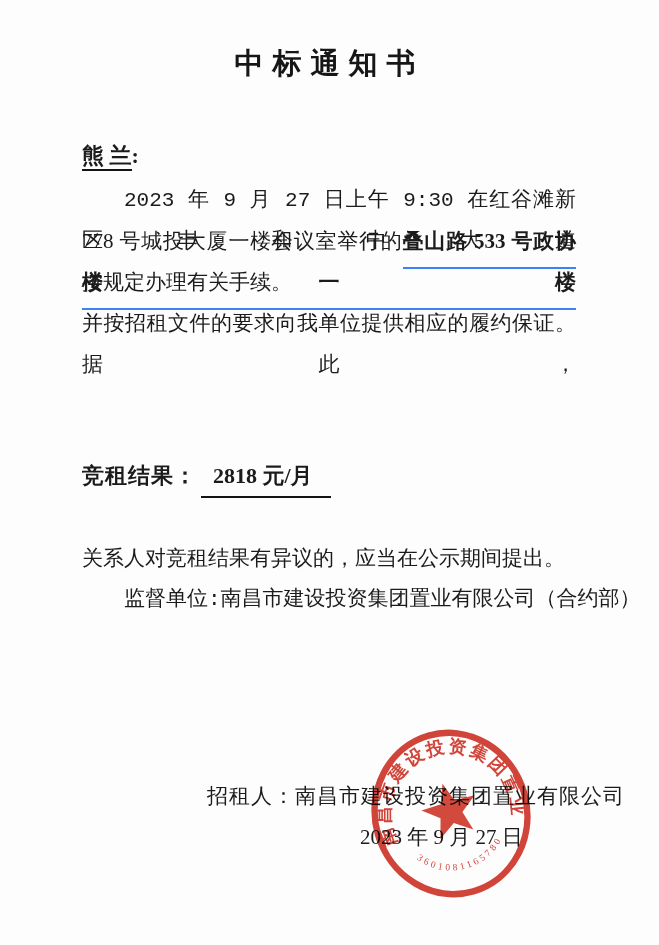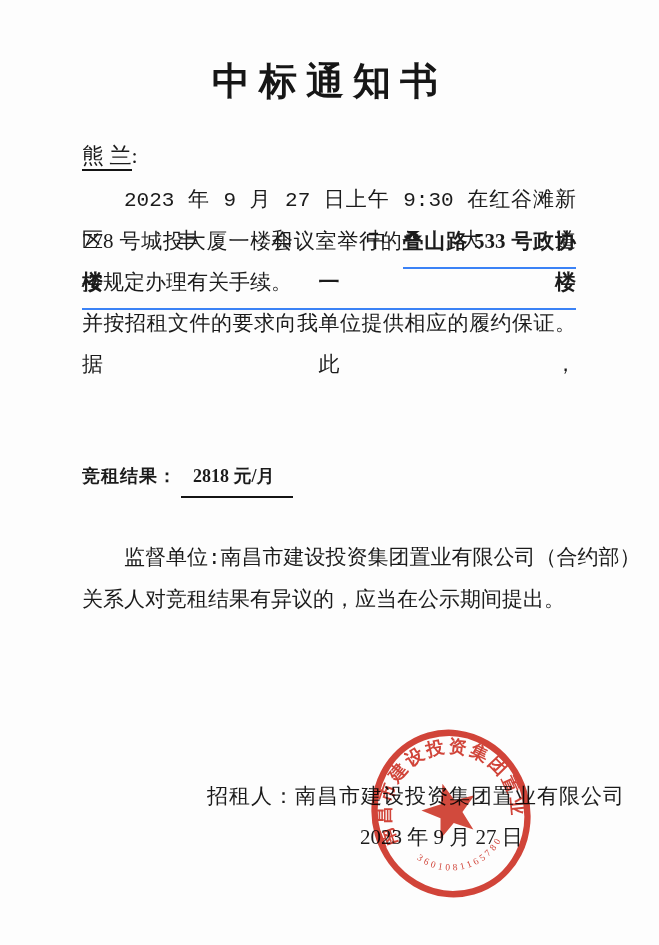--- a/index.html
+++ b/index.html
@@ -13,31 +13,30 @@
   .page {
     position: relative;
     width: 659px;
     height: 945px;
     background: #fdfdfd;
   }
   .doc-title {
     position: absolute;
     top: 44px; left: 0; width: 659px;
     text-align: center;
-    font-size: 38px;
+    font-size: 29px;
     font-weight: 700;
     letter-spacing: 9px;
     color: #161616;
-    margin-top: 12px;
   }
   .recipient {
     position: absolute;
     top: 141px; left: 82px;
     font-size: 22px;
-    font-weight: 400;
+    font-weight: 700;
   }
   .recipient .name {
     border-bottom: 2px solid #141414;
     padding-bottom: 1px;
   }
   .para {
     position: absolute;
     left: 82px;
     width: 494px;
     font-size: 21px;
@@ -58,21 +57,21 @@
   }
   .doc-line.indent { text-indent: 2em; font-family: Liberation Mono, monospace; }
   .emph {
     font-weight: 700;
     border-bottom: 2px solid #3b82f6;
     padding-bottom: 14px;
   }
   .result-row {
     position: absolute;
     top: 456px; left: 82px;
-    font-size: 18px;
+    font-size: 22px;
     line-height: 40px;
   }
   .result-label { font-weight: 700; letter-spacing: 1px; }
   .result-value {
     display: inline-block;
     border-bottom: 2px solid #141414;
     padding: 0 18px 0 12px;
     margin-left: 4px;
     font-weight: 700;
   }
@@ -128,22 +127,22 @@
       <div class="doc-line just"><span>778 号城投大厦一楼会议室举行的</span><span class="emph">叠山路 533 号政协楼一楼</span></div>
       <div class="doc-line"><span>按规定办理有关手续。</span></div>
       <div class="doc-line just"><span>并按招租文件的要求向我单位提供相应的履约保证。据此，</span></div>
     </div>
 
   <div class="result-row">
     <span class="result-label">竞租结果：</span><span class="result-value">2818 元/月</span>
   </div>
 
   <div class="para notice">
+      <div class="doc-line"><span>关系人对竞租结果有异议的，应当在公示期间提出。</span></div>
       <div class="doc-line indent"><span>监督单位:南昌市建设投资集团置业有限公司（合约部）</span></div>
-      <div class="doc-line"><span>关系人对竞租结果有异议的，应当在公示期间提出。</span></div>
     </div>
 
   <div class="lessor-row">
     <span>招租人：</span><span>南昌市建设投资集团置业有限公司</span>
   </div>
 
   <div class="date-row">2023 年 9 月 27 日</div>
 
   <svg class="seal" viewBox="0 0 190 200" xmlns="http://www.w3.org/2000/svg" xmlns:xlink="http://www.w3.org/1999/xlink">
     <g transform="rotate(-16 95 100)">

